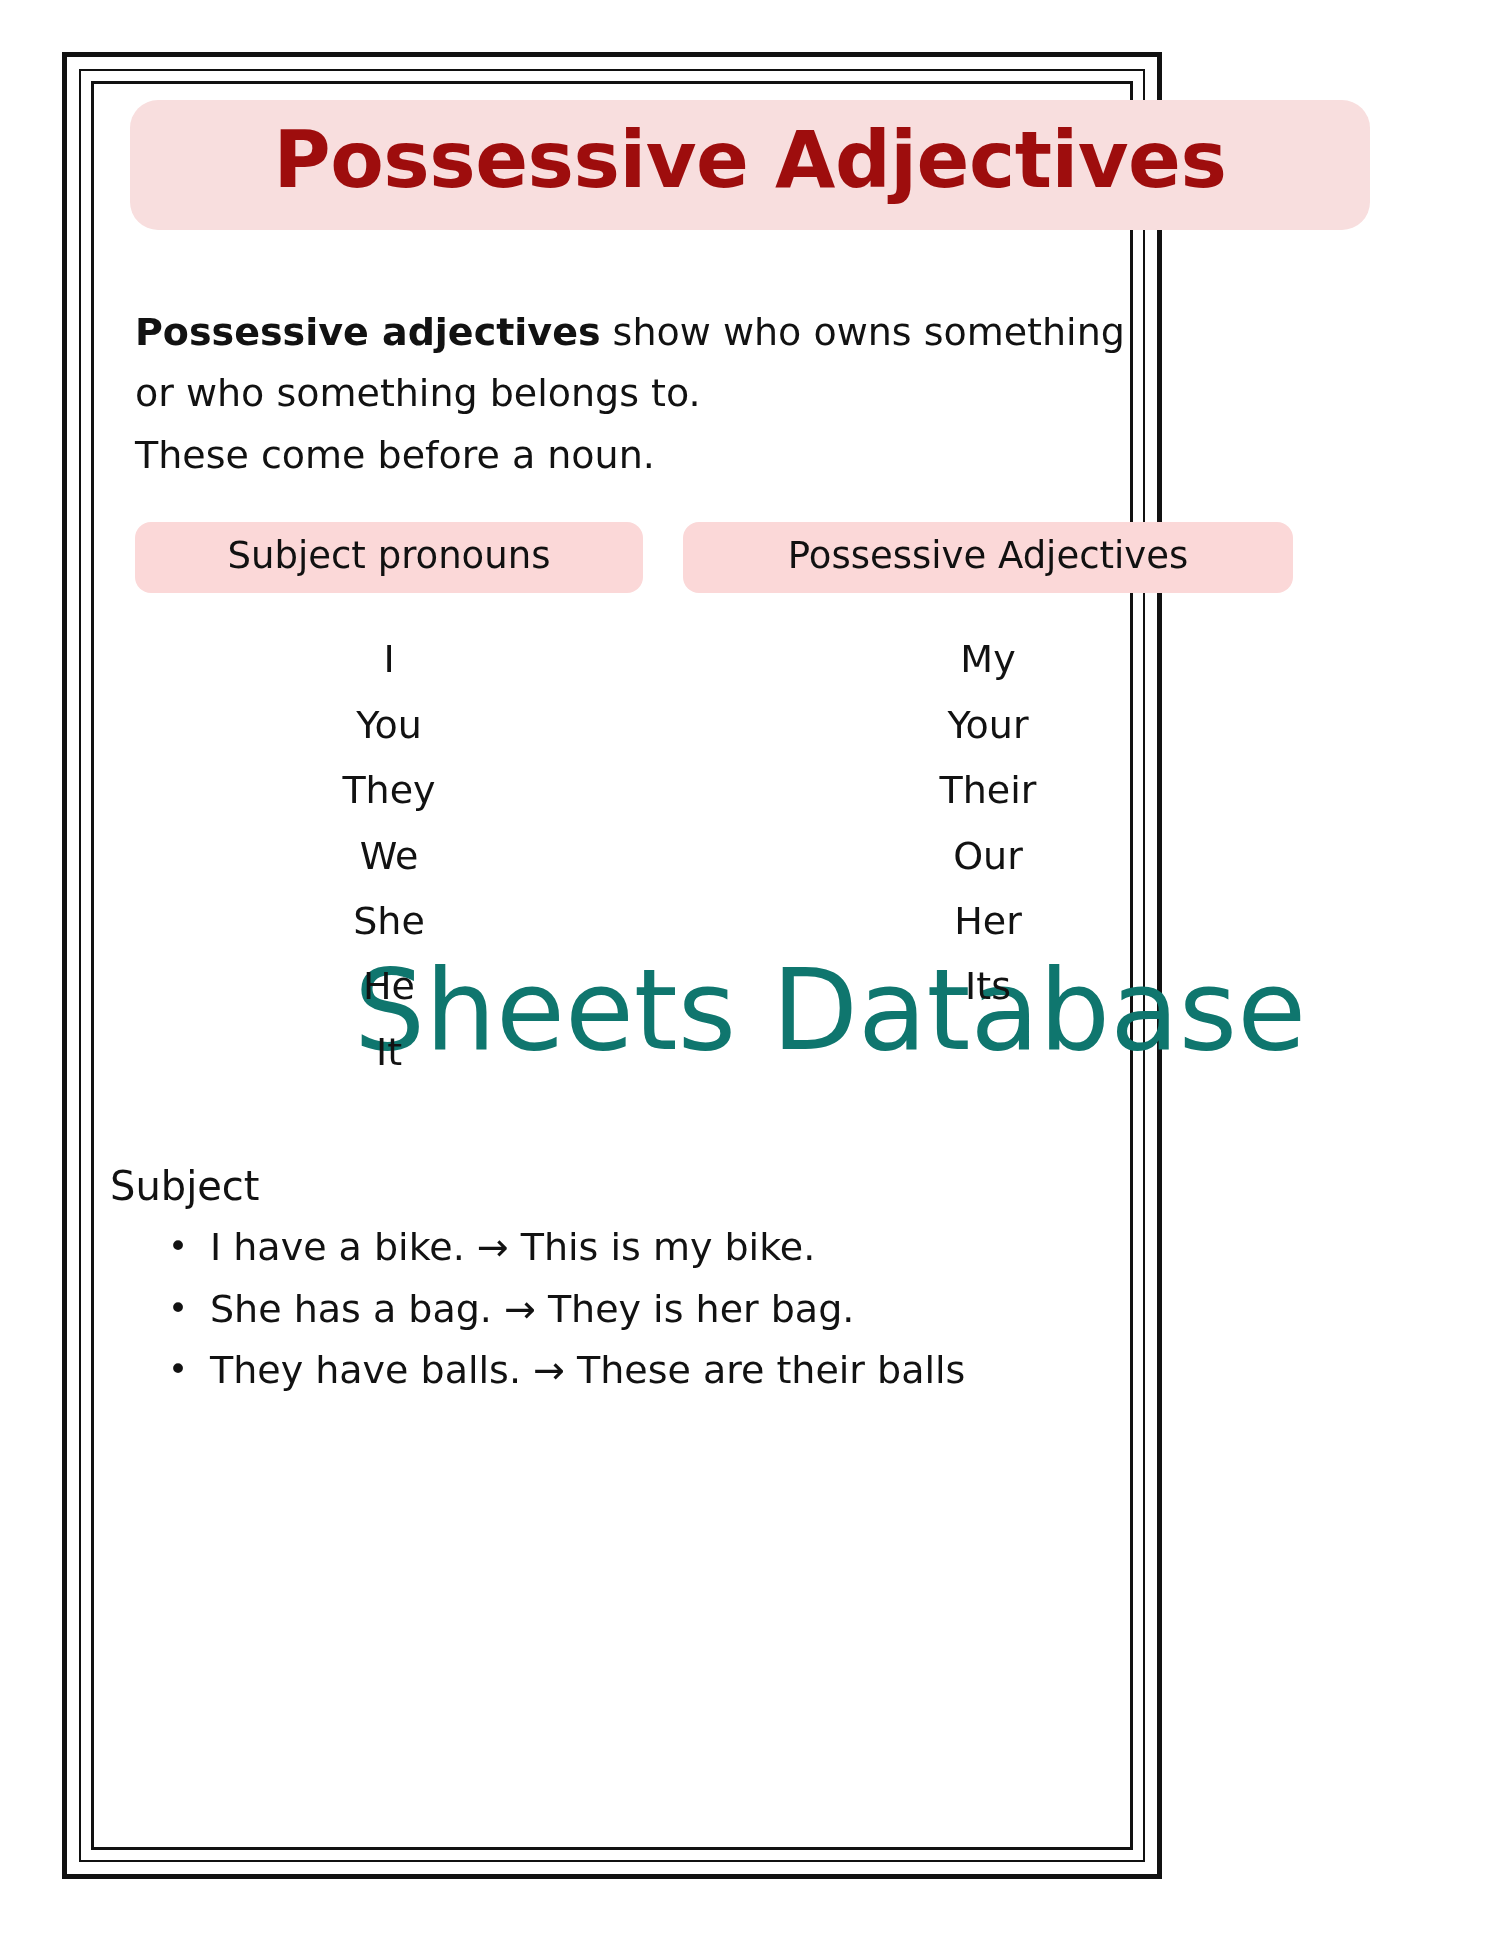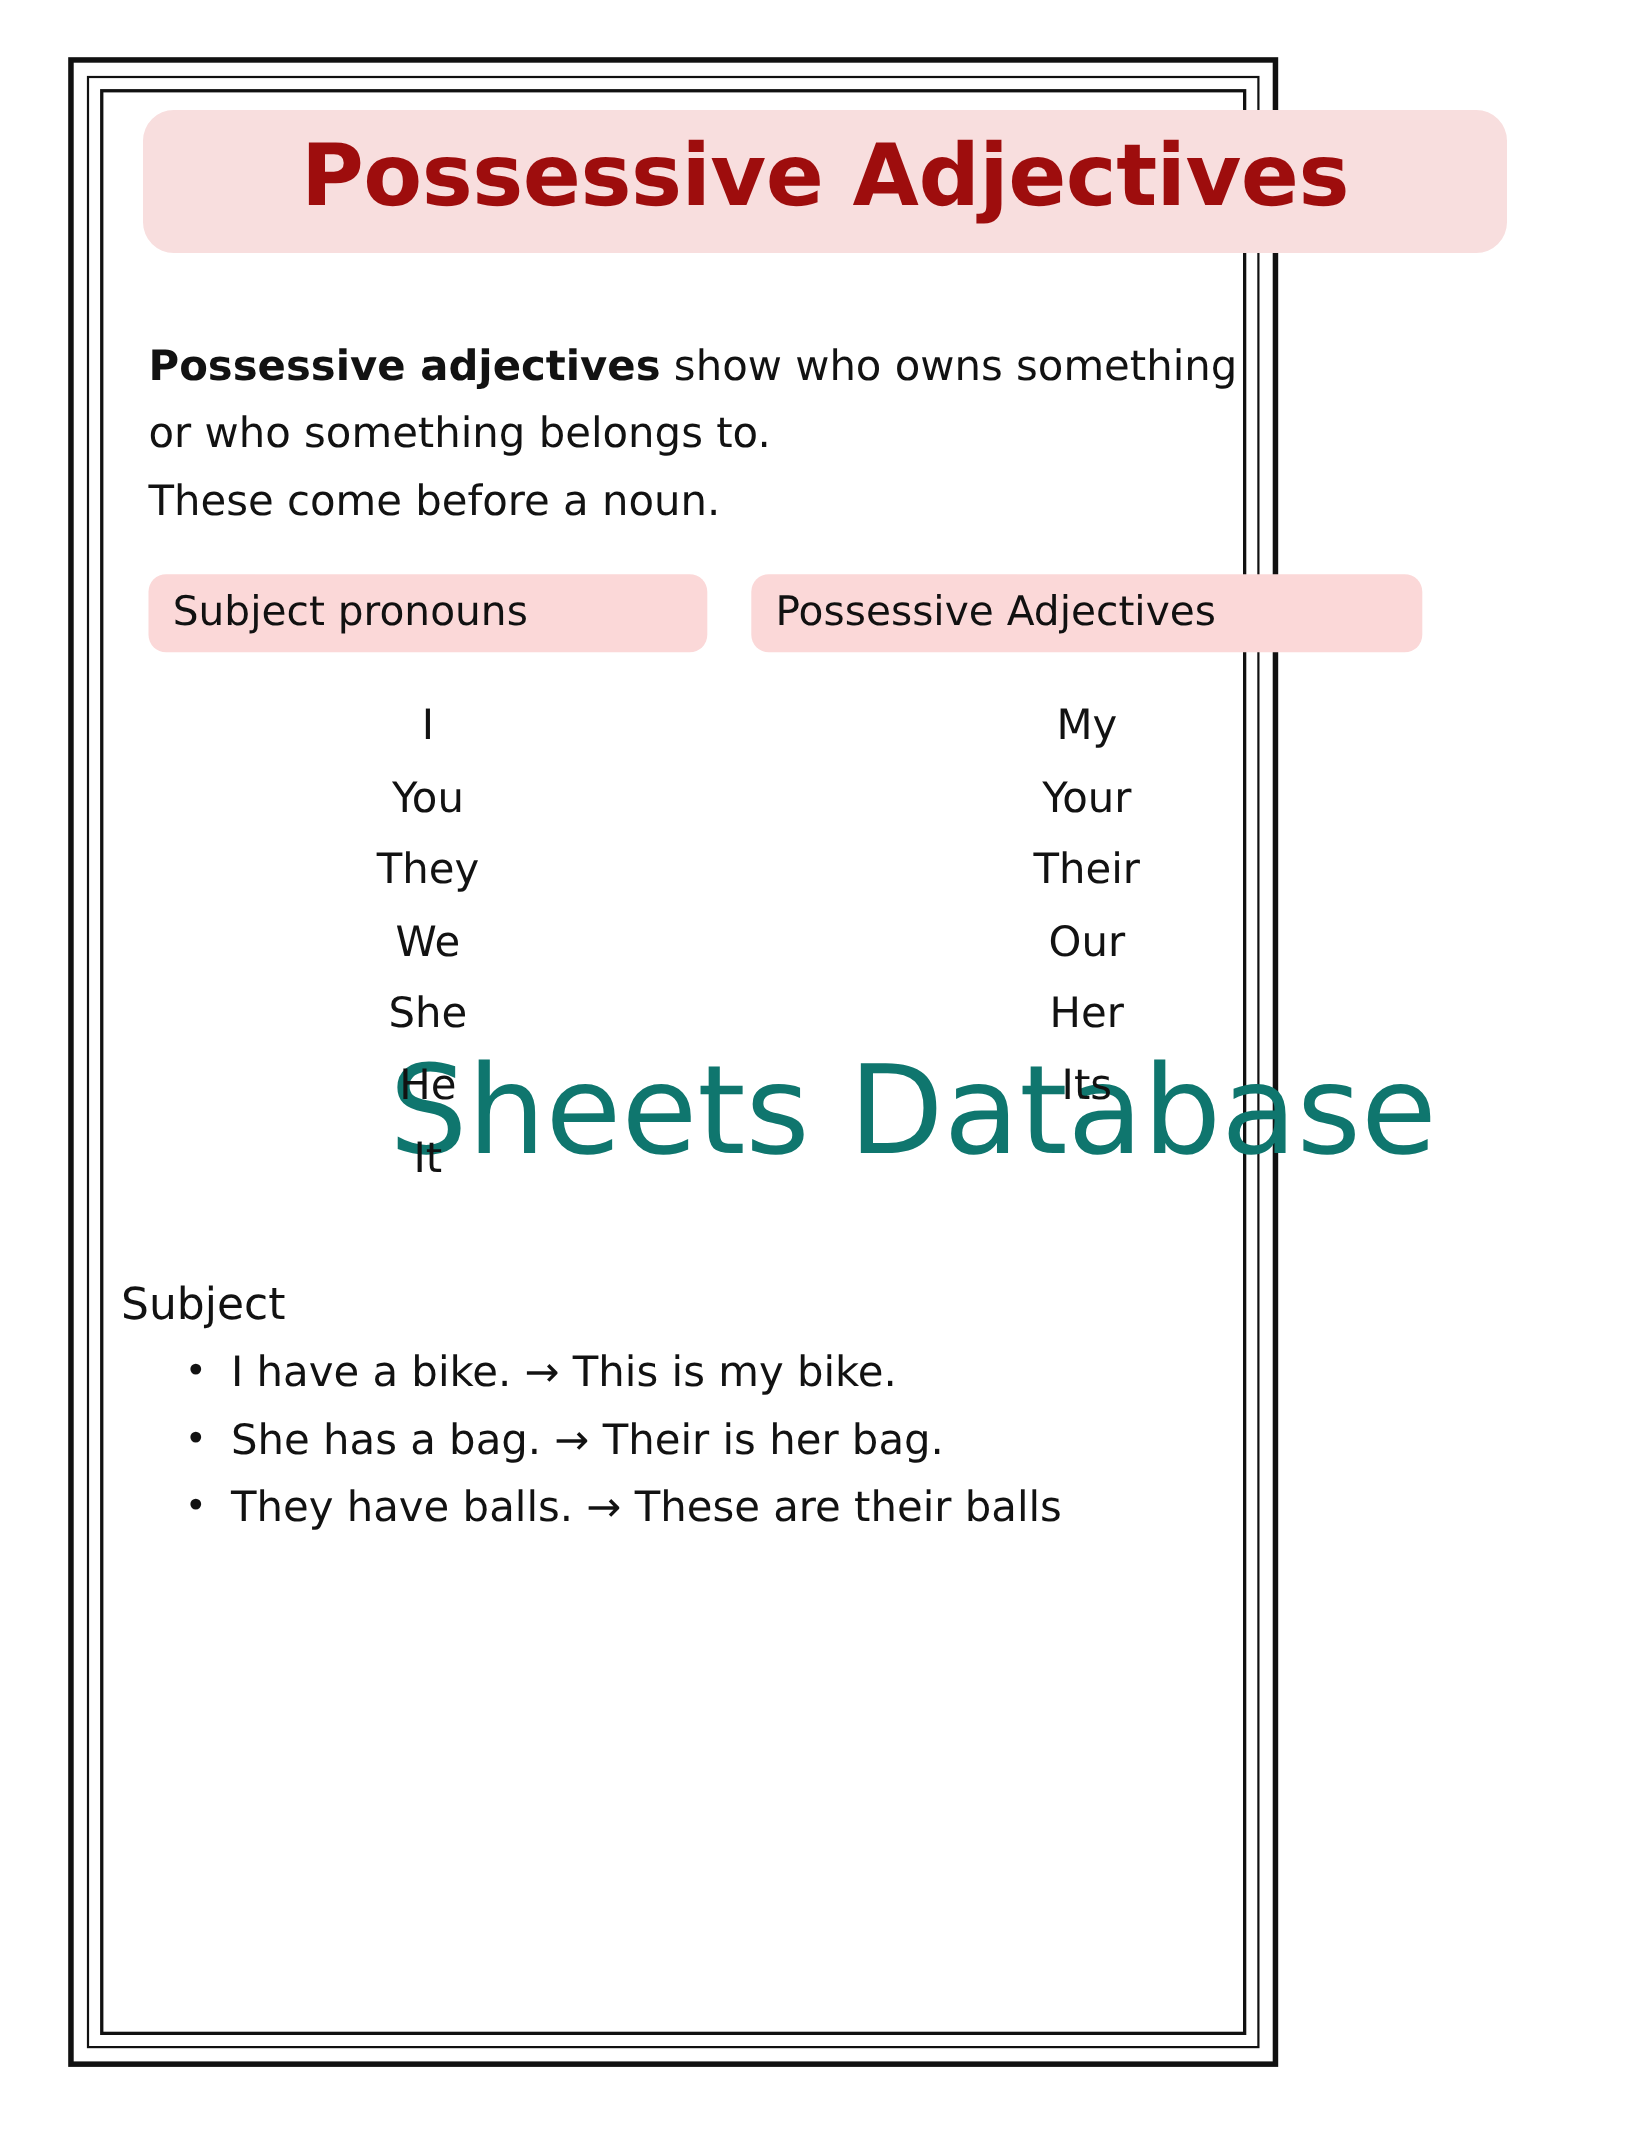--- a/index.html
+++ b/index.html
@@ -99,21 +99,21 @@
     display: flex;
     align-items: flex-start;
     padding-left: 25px;
   }
   .pill {
     background: #fbd8d8;
     border-radius: 16px;
     padding: 12px 22px 16px 22px;
     font-size: 37px;
     color: #111111;
-    text-align: left;
+    text-align: center;
     box-sizing: border-box;
     font-family: "DejaVu Sans", sans-serif;
   }
   .pill.subject {
     width: 508px;
     margin-right: 40px;
   }
   .pill.possessive {
     width: 610px;
   }
@@ -235,19 +235,19 @@
         <div>Our</div>
         <div>Her</div>
         <div>Its</div>
       </div>
     </div>
 
     <div class="examples">
       <div class="examples-title">Subject</div>
       <ul>
         <li><span class="bullet">•</span><span>I have a bike. → This is my bike.</span></li>
-        <li><span class="bullet">•</span><span>She has a bag. → Their is her bag.</span></li>
+        <li><span class="bullet">•</span><span>She has a bag. → They is her bag.</span></li>
         <li><span class="bullet">•</span><span>They have balls. → These are their balls</span></li>
       </ul>
     </div>
 
   </div>
 </div>
 
 </body></html>

